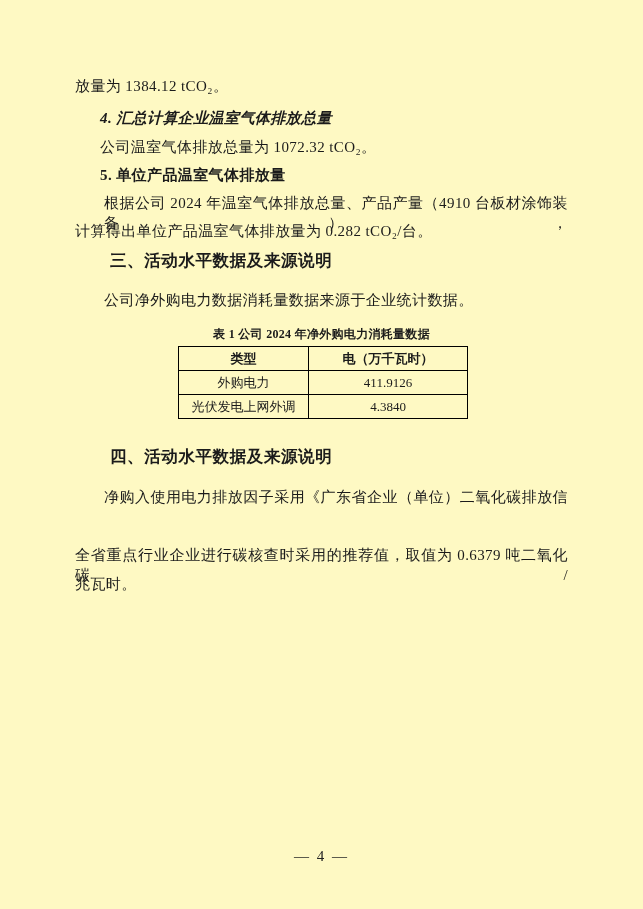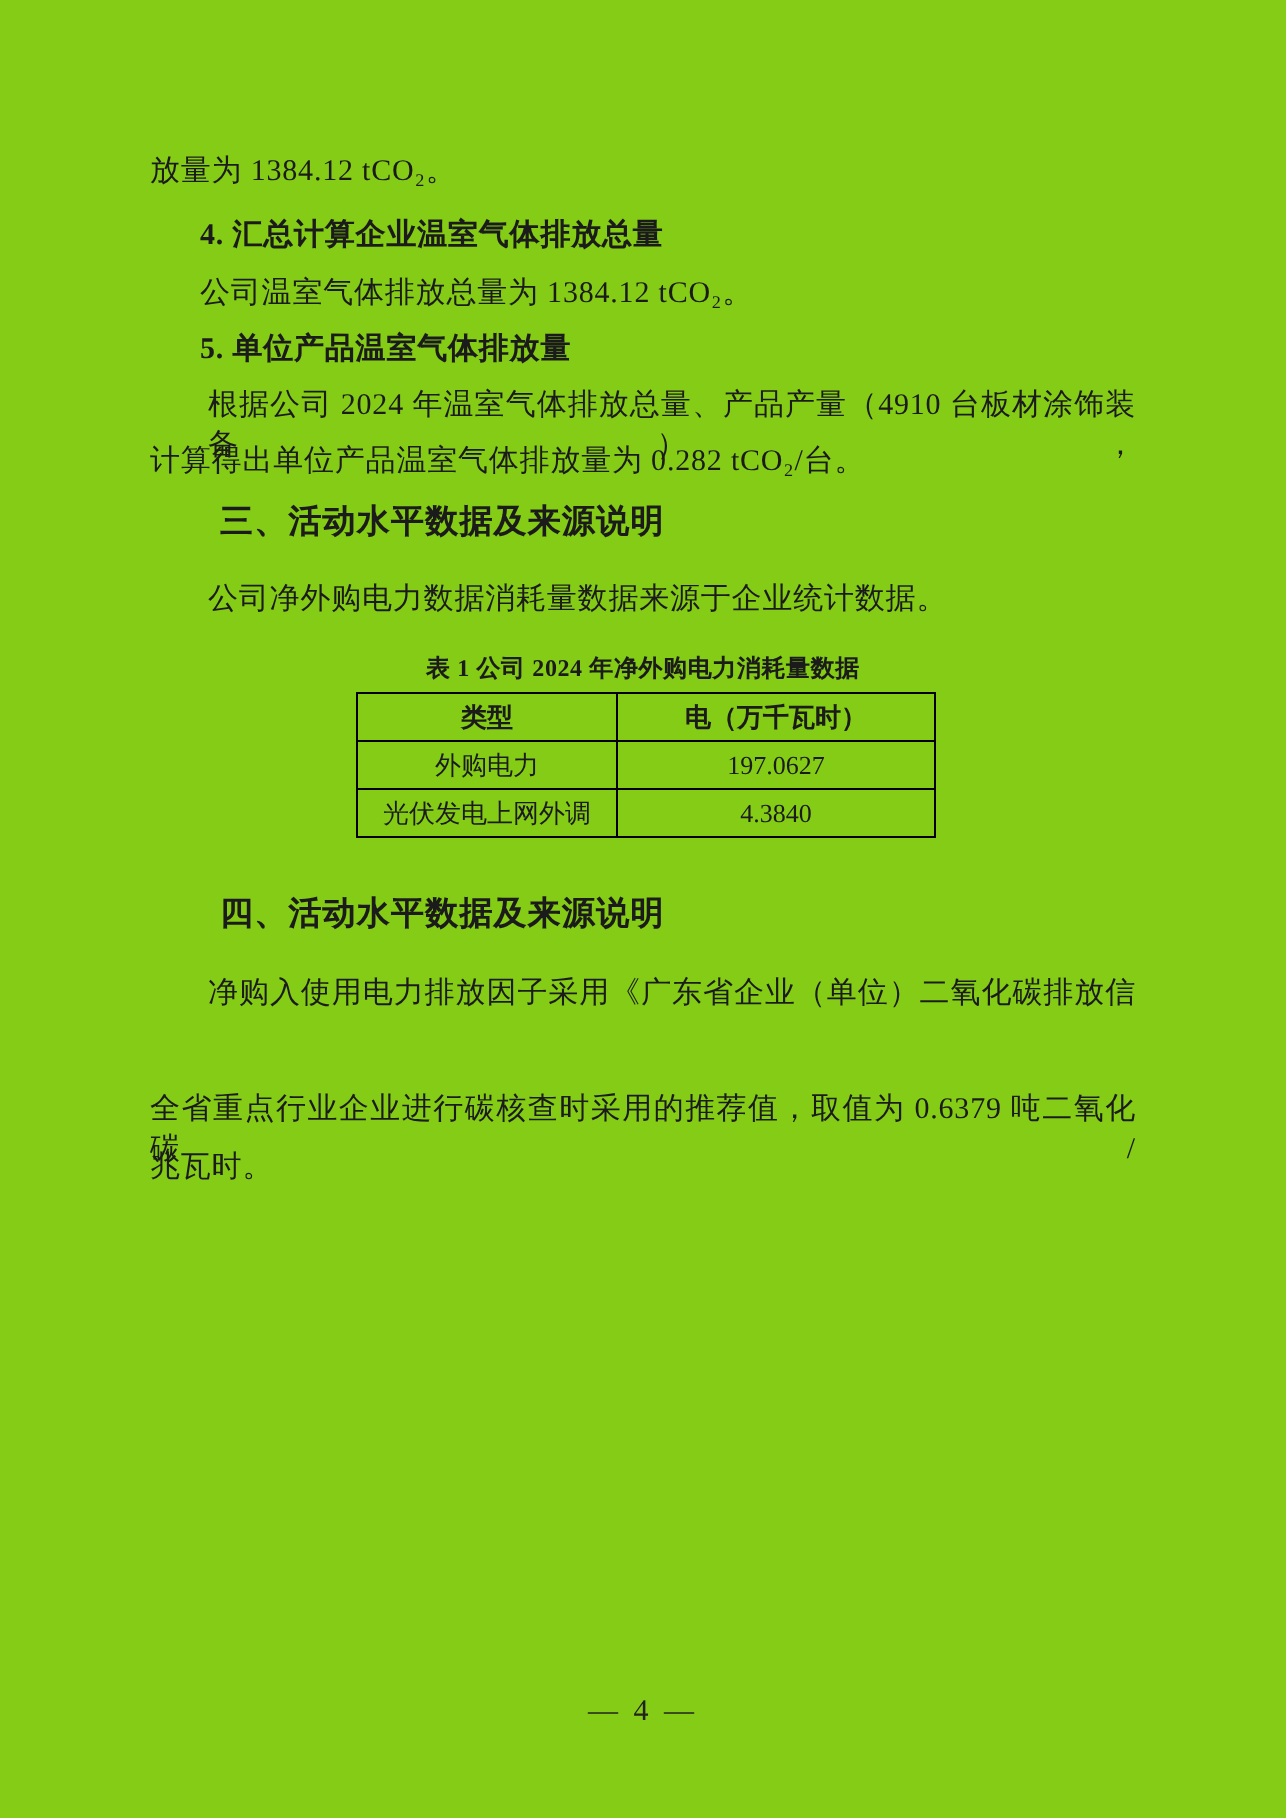--- a/index.html
+++ b/index.html
@@ -1,19 +1,19 @@
 <!DOCTYPE html>
 <html><head>
 <meta charset="utf-8">
 <style>
   html,body{margin:0;padding:0;background:#fff;}
   .page{
     position:relative;
     width:643px;height:909px;
-    background:#84cc16;
+    background:#fef9c3;
     font-family:"Liberation Serif","DejaVu Serif",serif;
     color:#1b1b1b;
     overflow:hidden;
   }
   .line{
     position:absolute;
     font-size:15px;
     line-height:20px;
     white-space:nowrap;
     letter-spacing:0.4px;
@@ -68,23 +68,23 @@
     letter-spacing:2px;
   }
 </style>
 </head>
 <body>
 
 <div class="page">
 
   <div class="line" style="left:75px;top:76px;">放量为 1384.12 tCO₂。</div>
 
-  <div class="line bold" style="left:100px;top:108px;">4. 汇总计算企业温室气体排放总量</div>
+  <div class="line bold" style="left:100px;top:108px;font-style:italic;">4. 汇总计算企业温室气体排放总量</div>
 
-  <div class="line" style="left:100px;top:137px;">公司温室气体排放总量为 1384.12 tCO₂。</div>
+  <div class="line" style="left:100px;top:137px;">公司温室气体排放总量为 1072.32 tCO₂。</div>
 
   <div class="line bold" style="left:100px;top:165px;text-align:right;">5. 单位产品温室气体排放量</div>
 
   <div class="line just indent" style="top:193px;">根据公司 2024 年温室气体排放总量、产品产量（4910 台板材涂饰装备），</div>
 
   <div class="line" style="left:75px;top:221px;">计算得出单位产品温室气体排放量为 0.282 tCO₂/台。</div>
 
   <div class="line sec-title" style="left:110px;top:251px;">三、活动水平数据及来源说明</div>
 
   <div class="line" style="left:104px;top:290px;">公司净外购电力数据消耗量数据来源于企业统计数据。</div>
@@ -92,21 +92,21 @@
   <div class="tbl-caption">表 1 公司 2024 年净外购电力消耗量数据</div>
 
   <table class="data">
     <tbody>
         <tr>
       <th class="col-type">类型</th>
       <th class="col-val">电（万千瓦时）</th>
     </tr>
     <tr>
       <td>外购电力</td>
-      <td>197.0627</td>
+      <td>411.9126</td>
     </tr>
     <tr>
       <td>光伏发电上网外调</td>
       <td>4.3840</td>
     </tr>
   </tbody>
     </table>
 
   <div class="line just indent" style="top:487px;">净购入使用电力排放因子采用《广东省企业（单位）二氧化碳排放信</div>
 

